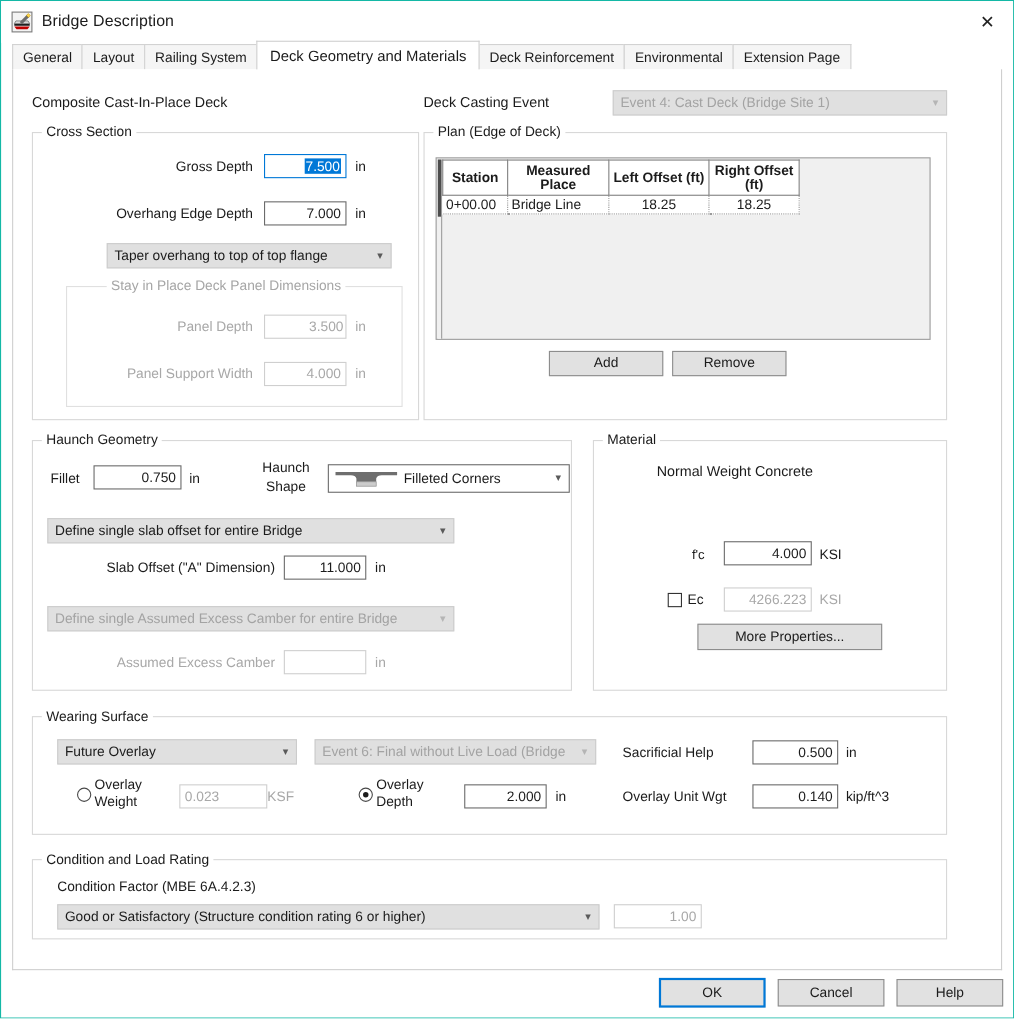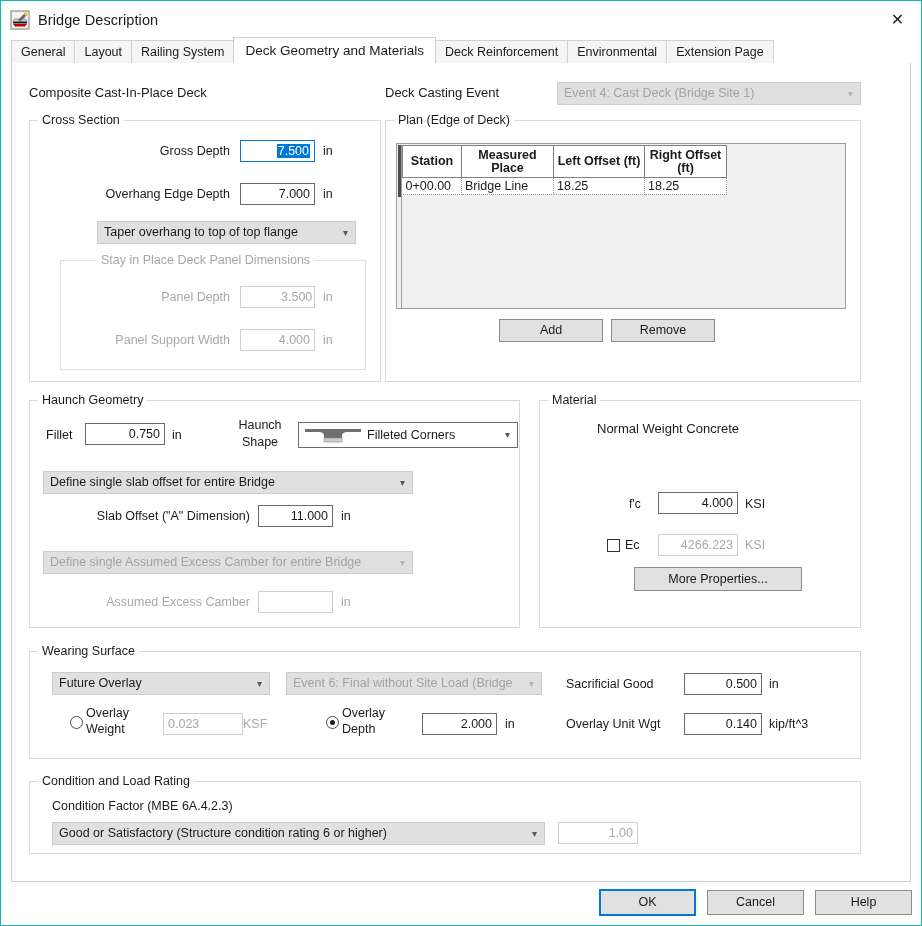--- a/index.html
+++ b/index.html
@@ -231,21 +231,21 @@
     border-bottom: 1px dotted #9a9a9a;
     border-left: none; border-top: none;
     padding: 0 3px;
     height: 17px;
     line-height: 16px;
     color: #1b1b1b;
     background: #ffffff;
     font-size: 12.5px;
     white-space: nowrap;
   }
-  #plan-grid td.num { text-align: left; margin-top: 10px; }
+  #plan-grid td.num { text-align: center; margin-top: 10px; }
   #row-marker {
     position: absolute;
     left: 1px; top: 1px;
     width: 4px; height: 164px;
     background: #f0f0f0;
     border-right: 1px solid #9d9d9d;
   }
   #row-marker .dark {
     position: absolute;
     left: 0; top: 0; width: 3px; height: 52px;
@@ -422,37 +422,37 @@
 
     <div class="fieldset" style="left:17px; top:588px; width:832px; height:108px;">
       <span class="legend">Wearing Surface</span>
 
       <div class="combo" style="left:22px; top:20px; width:218px;">
         <span>Future Overlay</span>
         <span class="chev">▾</span>
       </div>
 
       <div class="combo dim" style="left:256px; top:20px; width:256px;">
-        <span>Event 6: Final without Site Load (Bridge</span>
+        <span>Event 6: Final without Live Load (Bridge</span>
         <span class="chev">▾</span>
       </div>
 
       <span class="radio" style="left:40px; top:64px;"></span>
       <div class="lbl" style="left:56px; top:54px;">Overlay</div>
       <div class="lbl" style="left:56px; top:70px;">Weight</div>
       <div class="txt dim left" style="left:133px; top:61px; width:80px;">0.023</div>
       <div class="lbl dim" style="left:213px; top:65px;">KSF</div>
 
       <span class="radio on" style="left:296px; top:64px;"></span>
       <div class="lbl" style="left:312px; top:54px;">Overlay</div>
       <div class="lbl" style="left:312px; top:70px;">Depth</div>
       <div class="txt" style="left:392px; top:61px; width:75px;">2.000</div>
       <div class="lbl" style="left:475px; top:65px;">in</div>
 
-      <div class="lbl" style="left:536px; top:25px;">Sacrificial Good</div>
+      <div class="lbl" style="left:536px; top:25px;">Sacrificial Help</div>
       <div class="txt" style="left:654px; top:21px; width:78px;">0.500</div>
       <div class="lbl" style="left:739px; top:25px;">in</div>
 
       <div class="lbl" style="left:536px; top:65px;">Overlay Unit Wgt</div>
       <div class="txt" style="left:654px; top:61px; width:78px;">0.140</div>
       <div class="lbl" style="left:739px; top:65px;">kip/ft^3</div>
     </div>
 
     <div class="fieldset" style="left:17px; top:718px; width:832px; height:73px;">
       <span class="legend">Condition and Load Rating</span>

